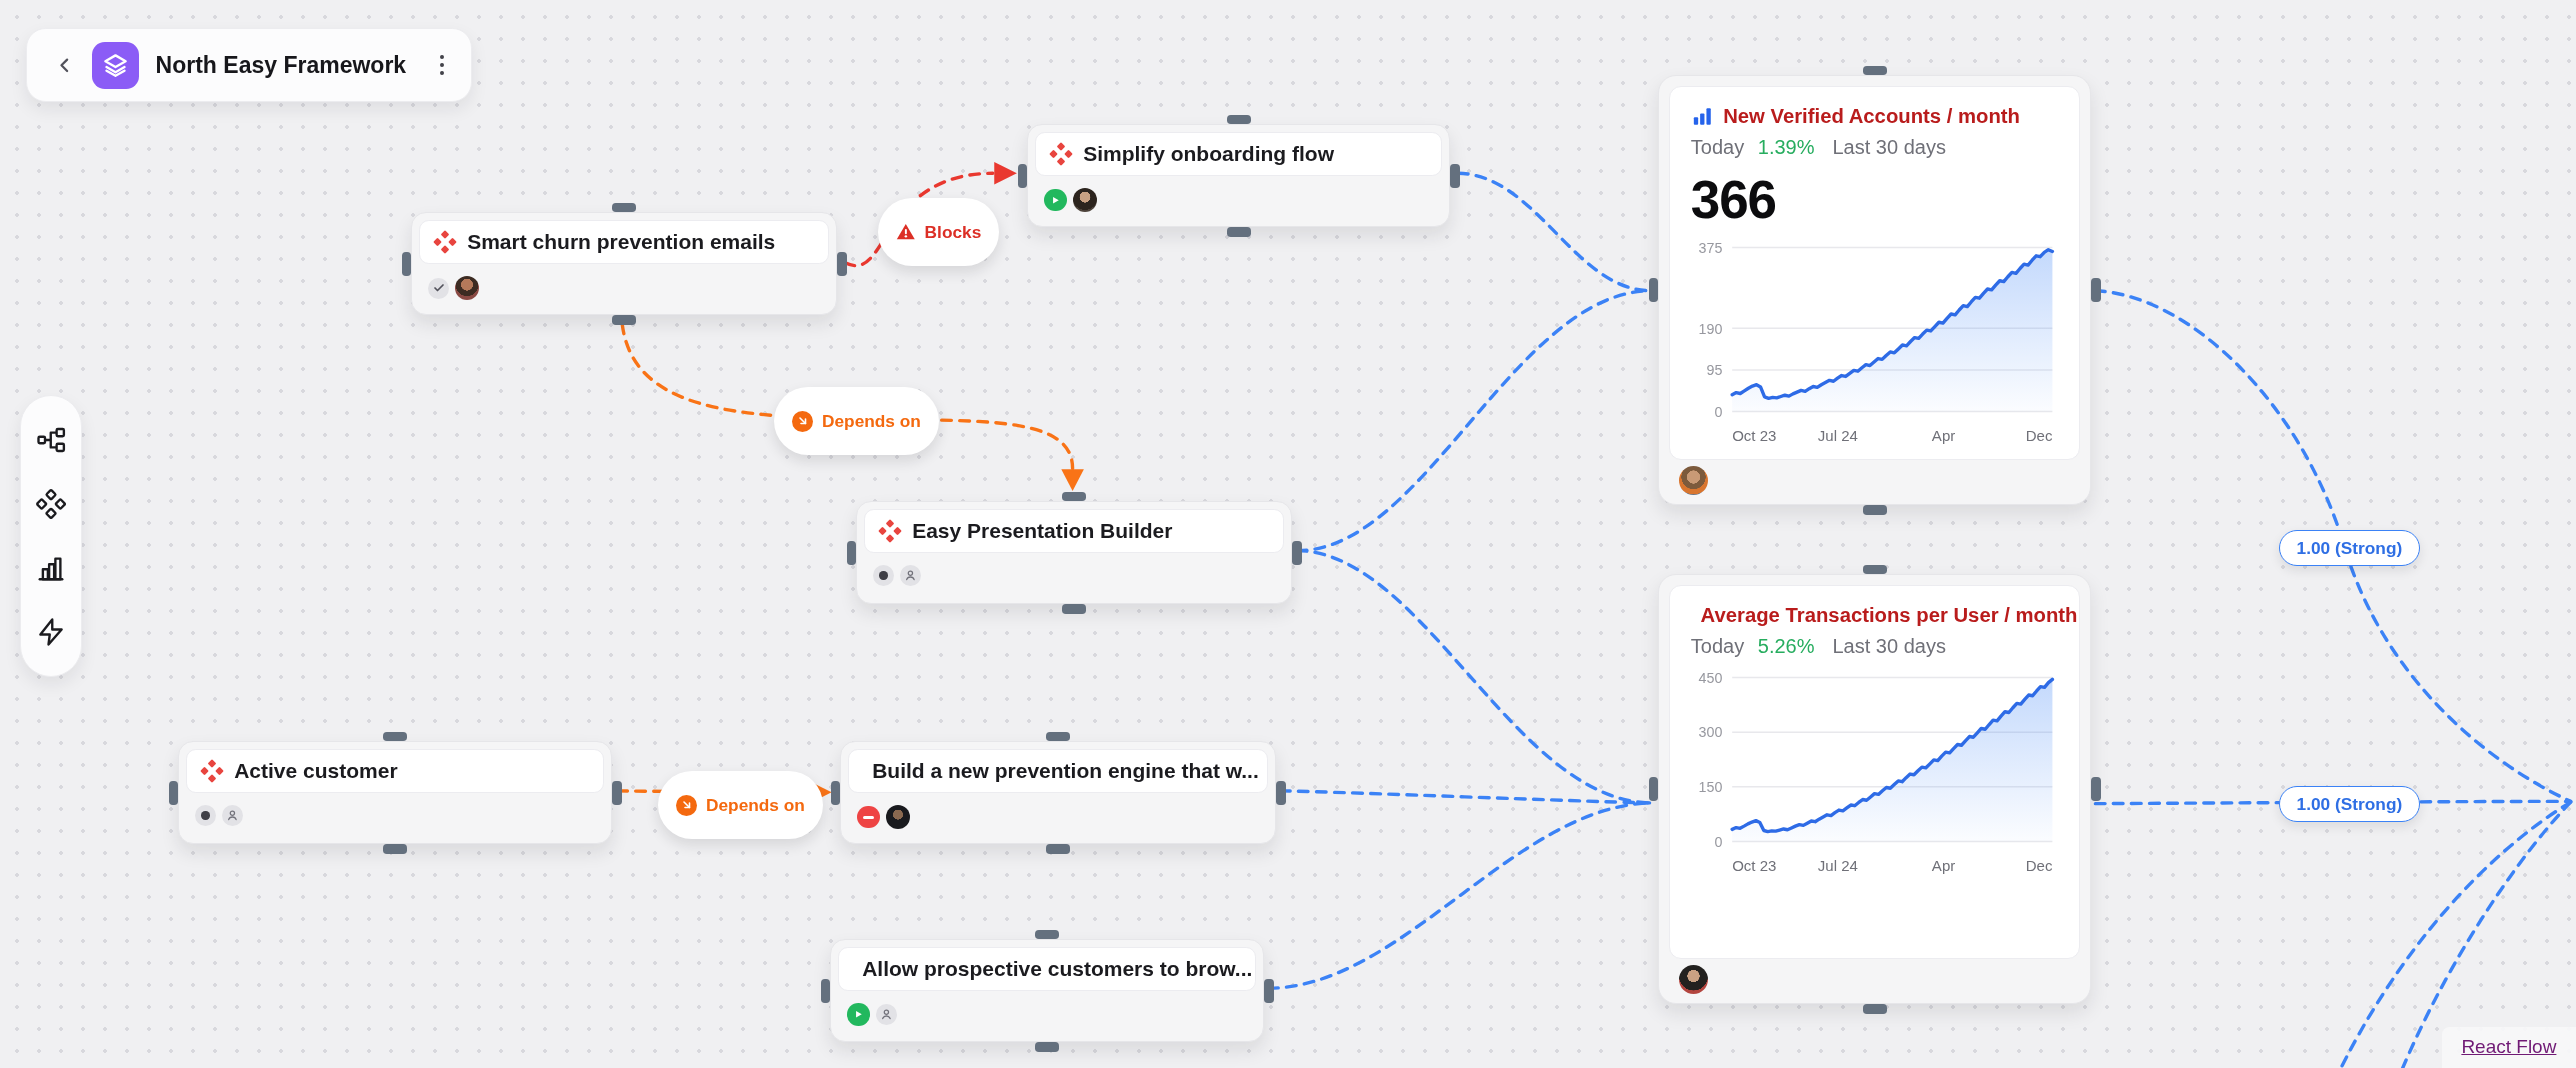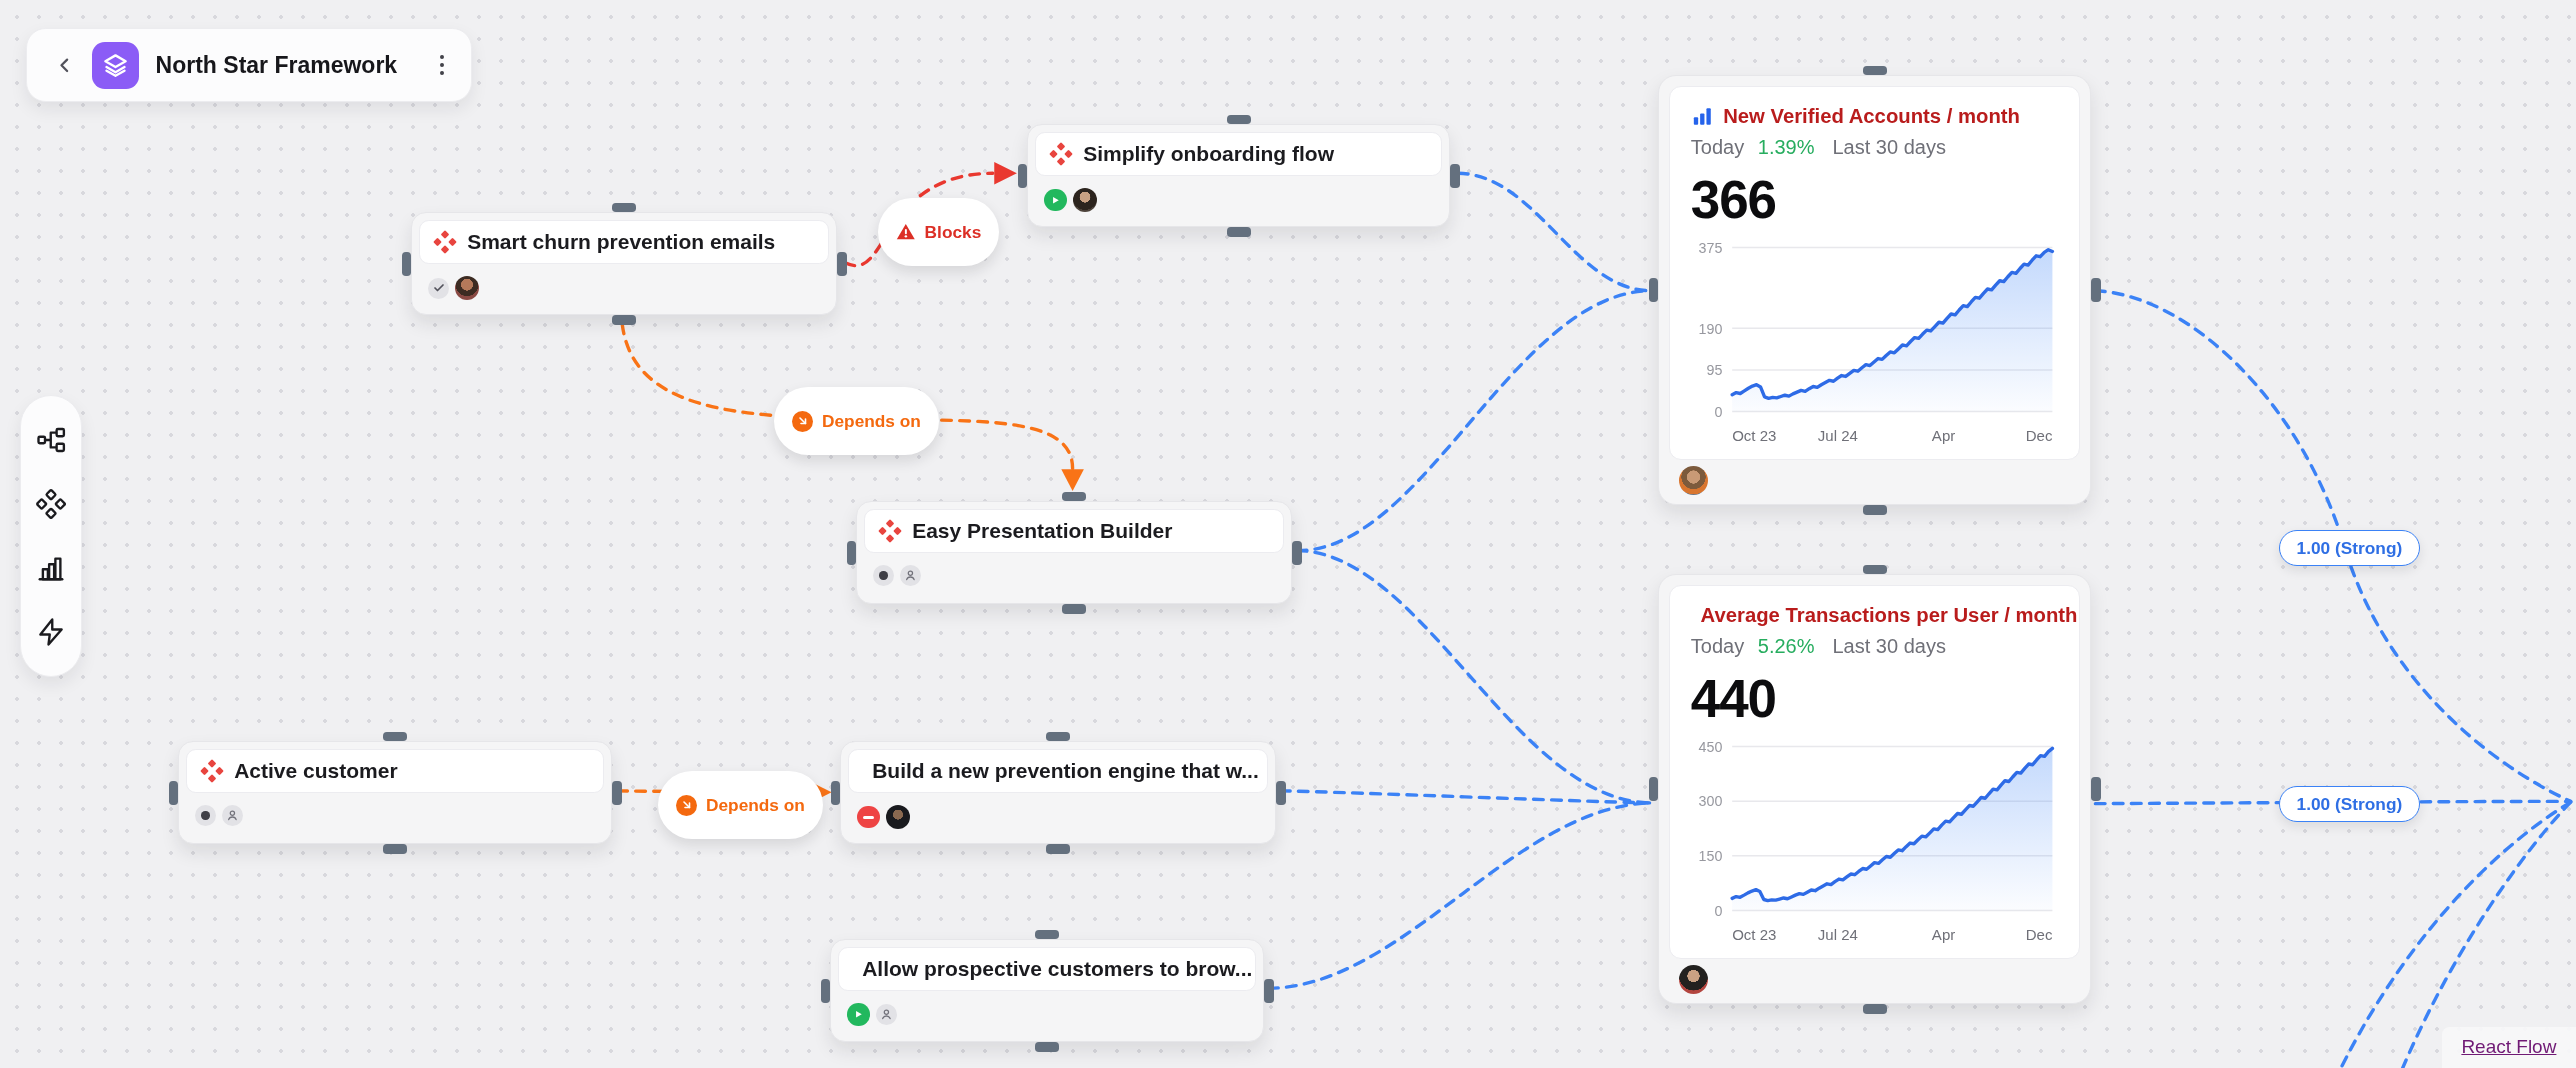--- a/index.html
+++ b/index.html
@@ -396,21 +396,20 @@
             <rect x="16.4" y="3.5" width="4.6" height="17.5" rx="1"></rect>
           </g>
         </svg>
       <span class="metric-title">Average Transactions per User / month</span>
     </div>
     <div class="metric-stats">
       <span>Today</span>
       <span class="pct">5.26%</span>
       <span>Last 30 days</span>
     </div>
-    <div class="metric-value">440</div>
     <svg class="chart-svg" width="368" height="218" viewBox="0 0 488 290">
         <defs>
           <linearGradient id="cg1" x1="0" y1="0" x2="0" y2="1">
             <stop offset="0%" stop-color="rgba(59,130,246,0.30)"></stop>
             <stop offset="100%" stop-color="rgba(59,130,246,0.02)"></stop>
           </linearGradient>
         </defs>
         <line x1="54" y1="14.0" x2="480" y2="14.0" stroke="#e8e8ec" stroke-width="2"></line>
         <text x="41" y="21" text-anchor="end" fill="#97989f" font-size="19" font-family="Liberation Sans, sans-serif">450</text>
         <line x1="54" y1="86.7" x2="480" y2="86.7" stroke="#e8e8ec" stroke-width="2"></line>
@@ -436,21 +435,21 @@
         <polyline points="15 18 9 12 15 6"></polyline>
       </svg>
   </span>
   <span class="app-icon">
     <svg width="27" height="27" viewBox="0 0 24 24" fill="none" stroke="#fff" stroke-width="2.1" stroke-linecap="round" stroke-linejoin="round">
         <path d="M12 3 3 8.2l9 5.2 9-5.2Z"></path>
         <path d="m4 13.4 8 4.6 8-4.6"></path>
         <path d="m4 17.8 8 4.6 8-4.6" transform="translate(0,-1.2)"></path>
       </svg>
   </span>
-  <span class="title">North Star Framework</span>
+  <span class="title">North Easy Framework</span>
   <span class="kebab">
       <i></i>
       <i></i>
       <i></i>
     </span>
 </div>
 
 <div id="toolbar">
   <span class="tool-btn">
     <svg width="30" height="30" viewBox="0 0 24 24" fill="none" stroke="#1b1b1f" stroke-width="1.9" stroke-linejoin="round">

